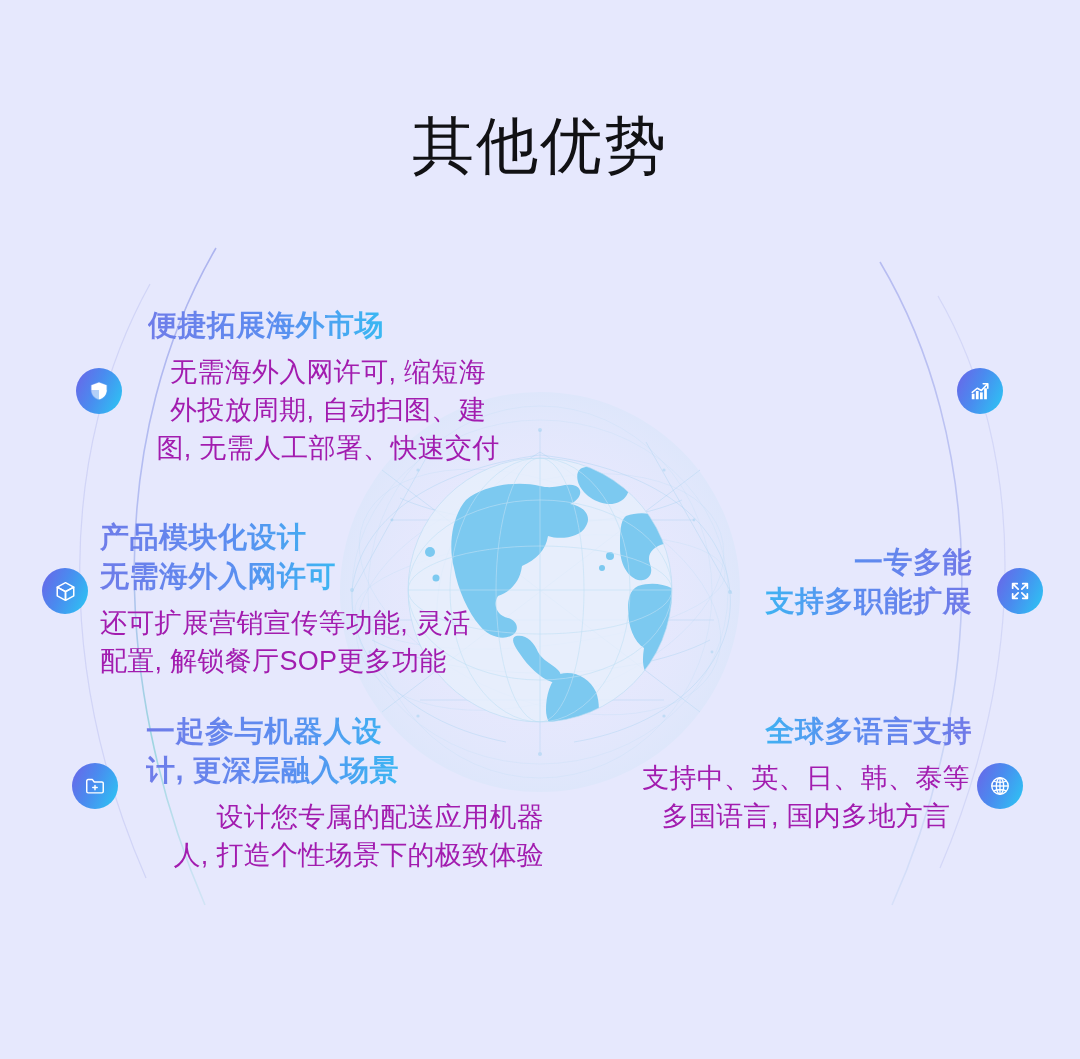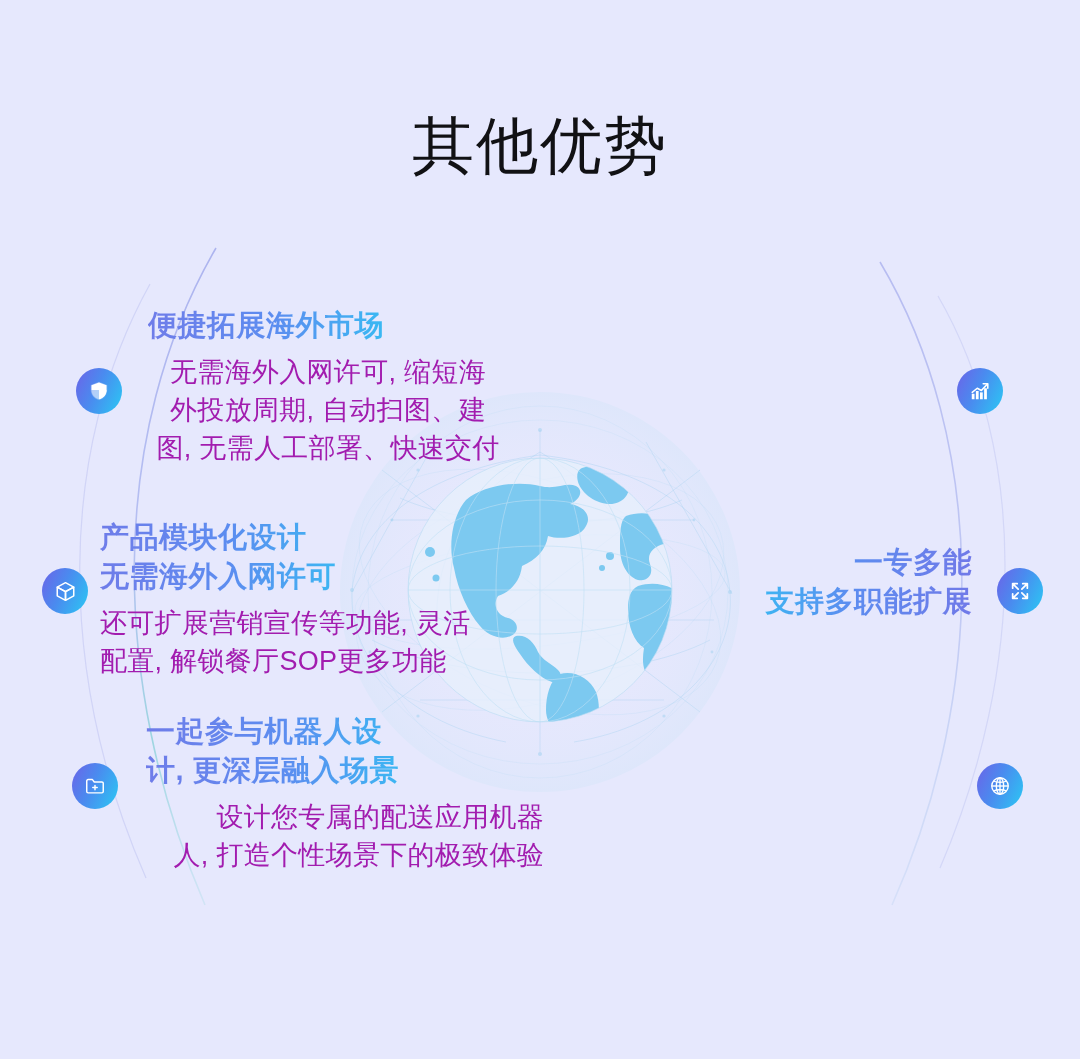--- a/index.html
+++ b/index.html
@@ -341,14 +341,19 @@
 支持多职能扩展</div>
   </div>
 
   <div class="feature left f-botleft">
     <div class="feature-heading">一起参与机器人设
 计, 更深层融入场景</div>
     <div class="feature-body"> 设计您专属的配送应用机器
 人, 打造个性场景下的极致体验</div>
   </div>
 
+  <div class="feature right f-botright">
+    <div class="feature-heading">全球多语言支持</div>
+    <div class="feature-body">支持中、英、日、韩、泰等
+多国语言, 国内多地方言</div>
+  </div>
 
 </div>
 
 </body></html>

